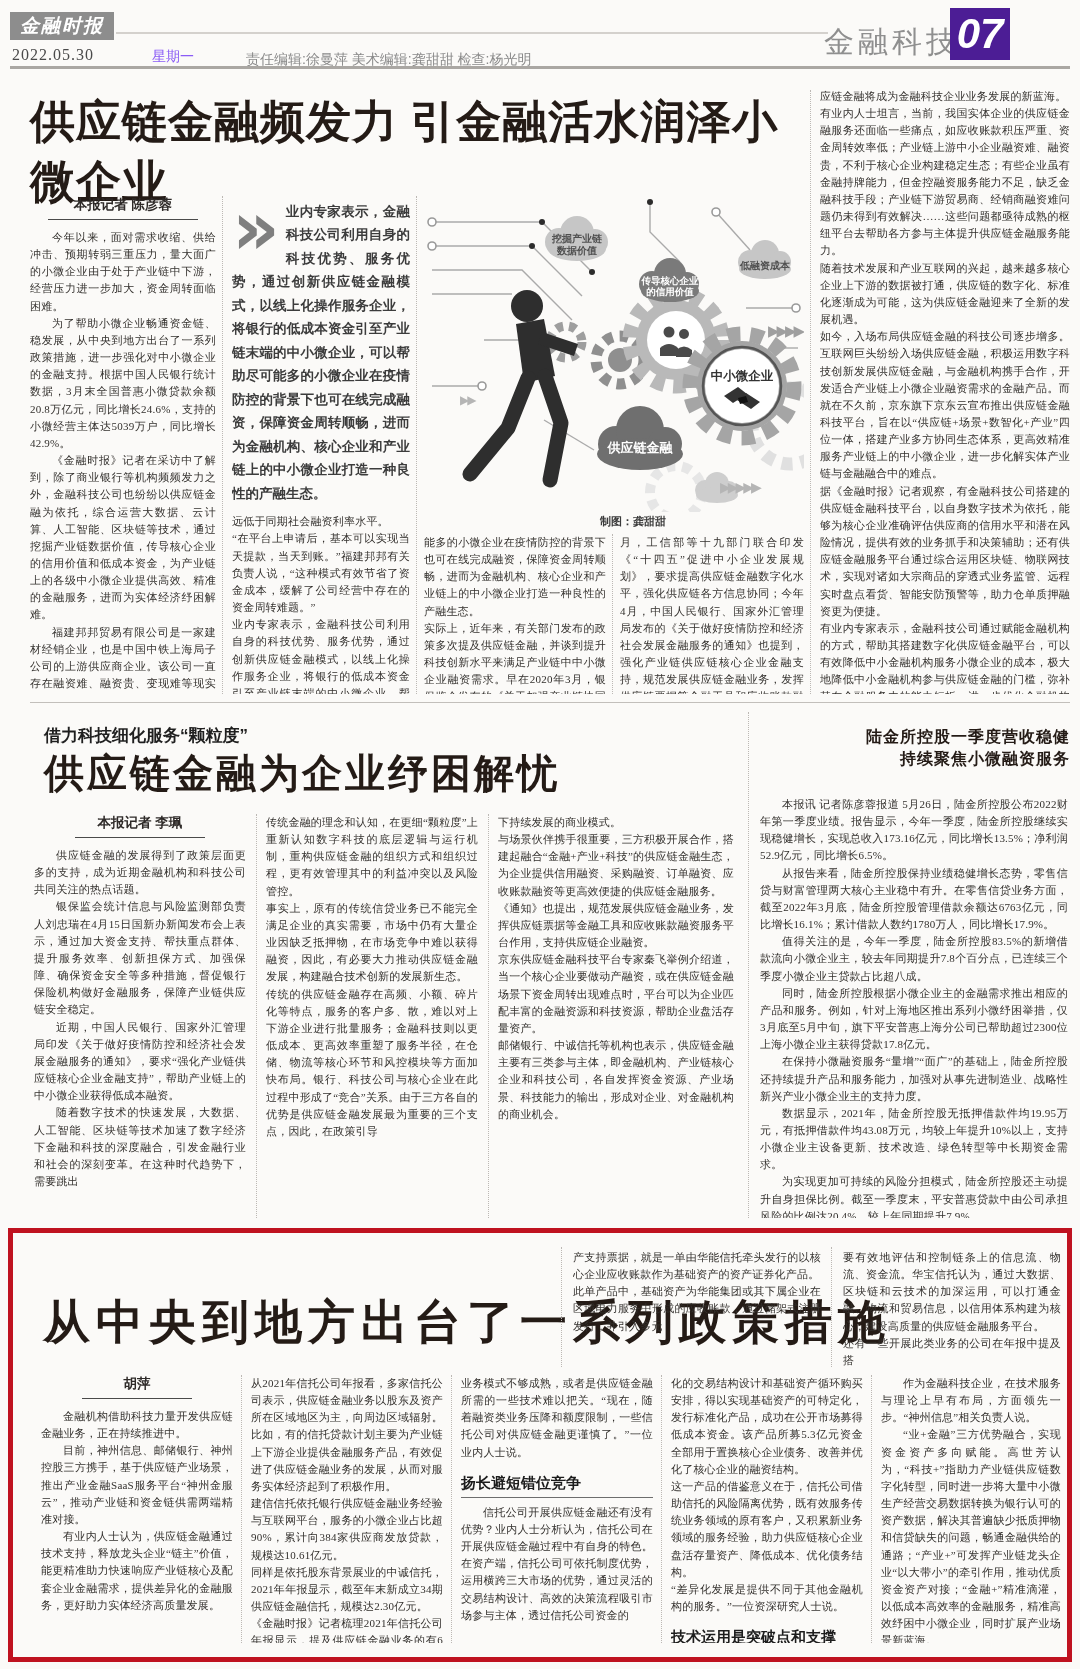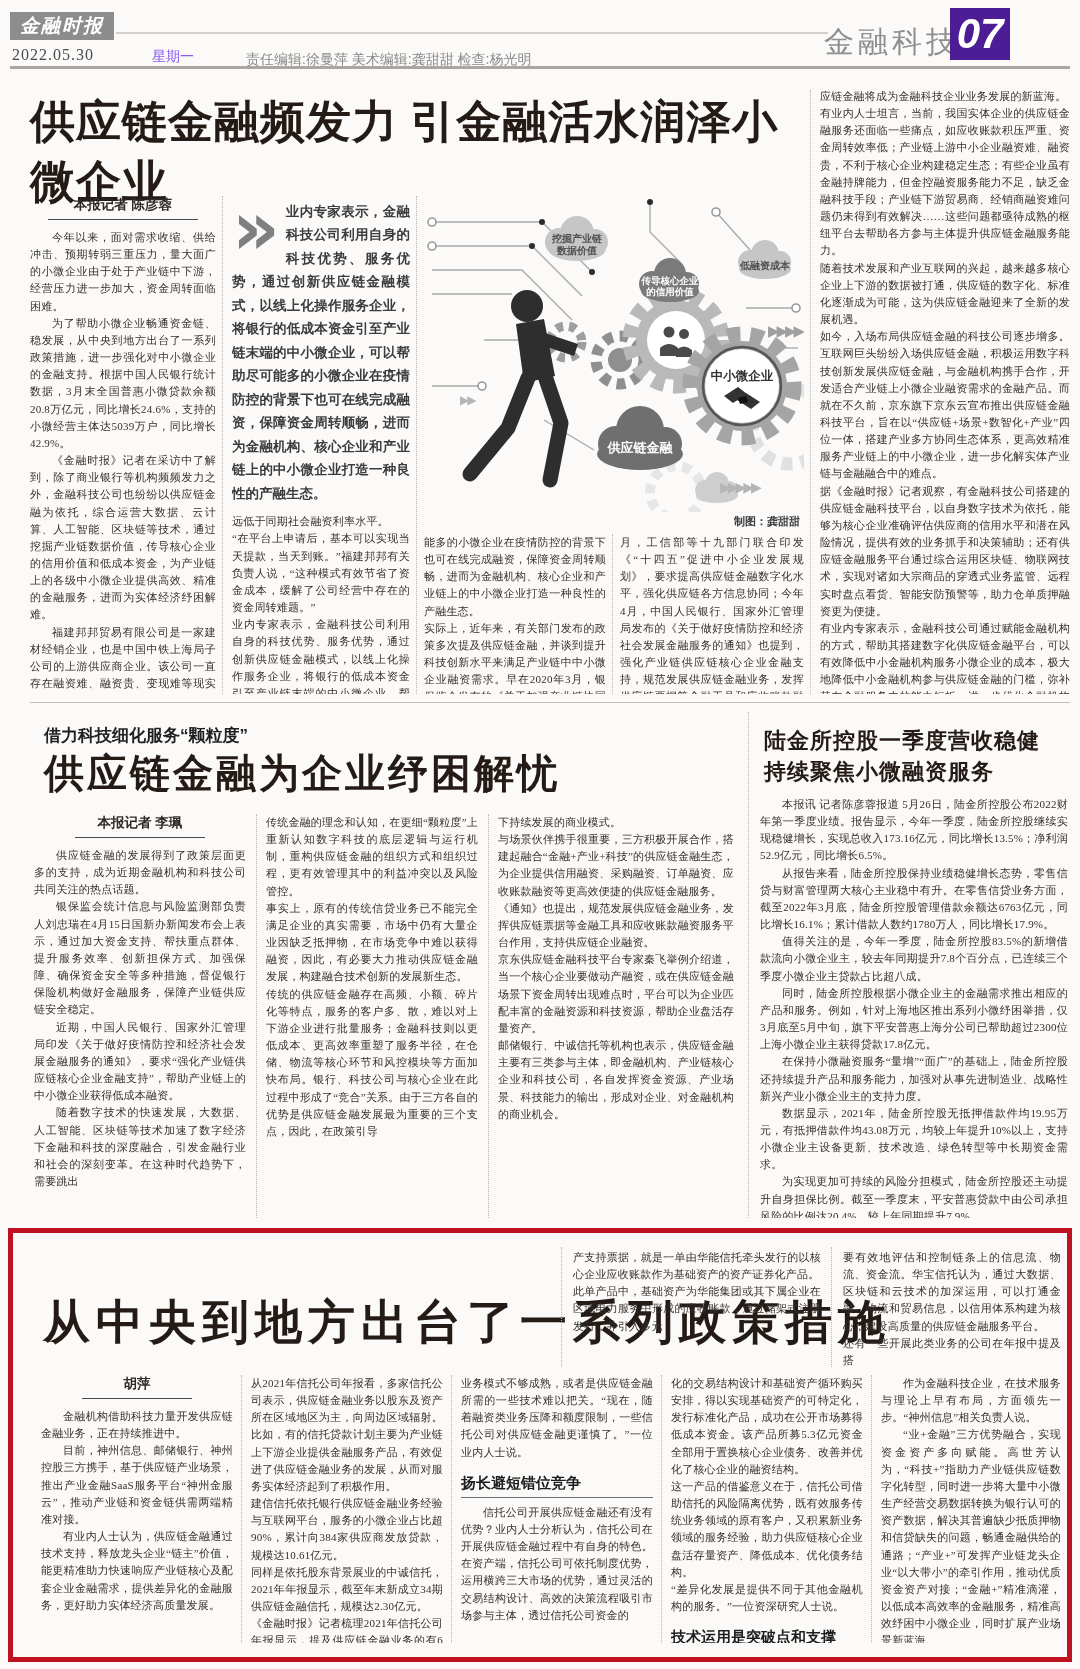--- a/index.html
+++ b/index.html
@@ -181,21 +181,21 @@
       <path d="M118 142 L154 154 L150 166 L114 154 Z" stroke="none"></path>
       <path d="M104 188 L84 238 L46 284" fill="none" stroke-width="15" stroke-linecap="round" stroke-linejoin="round"></path>
       <path d="M121 186 L137 233 L126 290" fill="none" stroke-width="15" stroke-linecap="round" stroke-linejoin="round"></path>
     </g>
 
     <text x="344" y="146" font-size="15" fill="#9f9f9f" letter-spacing="-3">▶▶▶▶</text>
     <text x="296" y="302" font-size="14" fill="#b5b5b5" letter-spacing="-3">▶▶▶▶▶</text>
     <text x="36" y="214" font-size="12" fill="#b5b5b5" letter-spacing="-2">▶▶</text>
   </svg>
 </div>
-<div class="abs caption" style="left:600px;top:514px;width:200px;text-align:right">制图：龚甜甜</div>
+<div class="abs caption" style="left:600px;top:514px;width:200px;">制图：龚甜甜</div>
 
 <div class="col" style="left:424px;top:534px;width:182px;height:160px">
   <div>
       <p class="noindent">能多的小微企业在疫情防控的背景下也可在线完成融资，保障资金周转顺畅，进而为金融机构、核心企业和产业链上的中小微企业打造一种良性的产融生态。</p>
       <p class="noindent">实际上，近年来，有关部门发布的政策多次提及供应链金融，并谈到提升科技创新水平来满足产业链中中小微企业融资需求。早在2020年3月，银保监会发布的《关于加强产业链协同复工复产金融服务的通知》明确表示，提升产业链金融服务科技水平；2021年12</p>
     </div>
 </div>
 <div class="vrule" style="left:612px;top:534px;height:160px"></div>
 <div class="col" style="left:620px;top:534px;width:184px;height:160px">
   <div>
@@ -242,21 +242,21 @@
   <div>
       <p class="noindent">下持续发展的商业模式。</p>
       <p class="noindent">与场景伙伴携手很重要，三方积极开展合作，搭建起融合“金融+产业+科技”的供应链金融生态，为企业提供信用融资、采购融资、订单融资、应收账款融资等更高效便捷的供应链金融服务。</p>
       <p class="noindent">《通知》也提出，规范发展供应链金融业务，发挥供应链票据等金融工具和应收账款融资服务平台作用，支持供应链企业融资。</p>
       <p class="noindent">京东供应链金融科技平台专家秦飞举例介绍道，当一个核心企业要做动产融资，或在供应链金融场景下资金周转出现难点时，平台可以为企业匹配丰富的金融资源和科技资源，帮助企业盘活存量资产。</p>
       <p class="noindent">邮储银行、中诚信托等机构也表示，供应链金融主要有三类参与主体，即金融机构、产业链核心企业和科技公司，各自发挥资金资源、产业场景、科技能力的输出，形成对企业、对金融机构的商业机会。</p>
     </div>
 </div>
 
 <div class="vrule" style="left:748px;top:712px;height:506px"></div>
-<div class="abs headline" style="left:764px;top:726px;width:306px;text-align:left;font-size:22px;line-height:1.4;letter-spacing:1px">
+<div class="abs headline" style="left:764px;top:726px;width:306px;text-align:right;font-size:16px;line-height:1.4;letter-spacing:1px">
   <div>陆金所控股一季度营收稳健</div>
   <div>持续聚焦小微融资服务</div>
 </div>
 <div class="col" style="left:760px;top:796px;width:308px;height:422px">
   <div>
       <p>本报讯 记者陈彦蓉报道 5月26日，陆金所控股公布2022财年第一季度业绩。报告显示，今年一季度，陆金所控股继续实现稳健增长，实现总收入173.16亿元，同比增长13.5%；净利润52.9亿元，同比增长6.5%。</p>
       <p>从报告来看，陆金所控股保持业绩稳健增长态势，零售信贷与财富管理两大核心主业稳中有升。在零售信贷业务方面，截至2022年3月底，陆金所控股管理借款余额达6763亿元，同比增长16.1%；累计借款人数约1780万人，同比增长17.9%。</p>
       <p>值得关注的是，今年一季度，陆金所控股83.5%的新增借款流向小微企业主，较去年同期提升7.8个百分点，已连续三个季度小微企业主贷款占比超八成。</p>
       <p>同时，陆金所控股根据小微企业主的金融需求推出相应的产品和服务。例如，针对上海地区推出系列小微纾困举措，仅3月底至5月中旬，旗下平安普惠上海分公司已帮助超过2300位上海小微企业主获得贷款17.8亿元。</p>
       <p>在保持小微融资服务“量增”“面广”的基础上，陆金所控股还持续提升产品和服务能力，加强对从事先进制造业、战略性新兴产业小微企业主的支持力度。</p>

